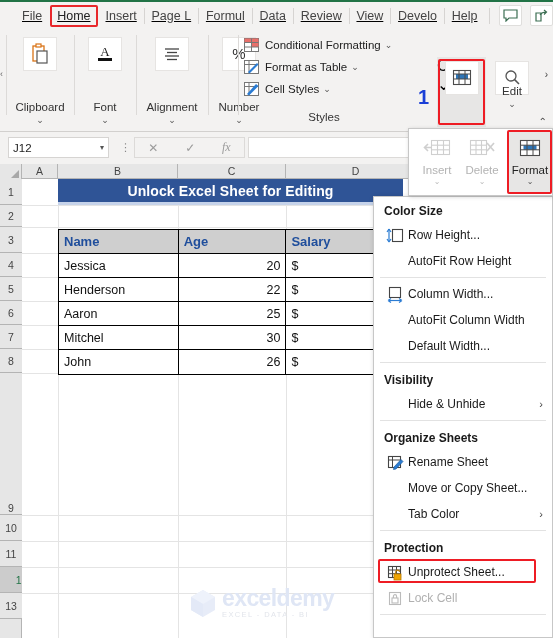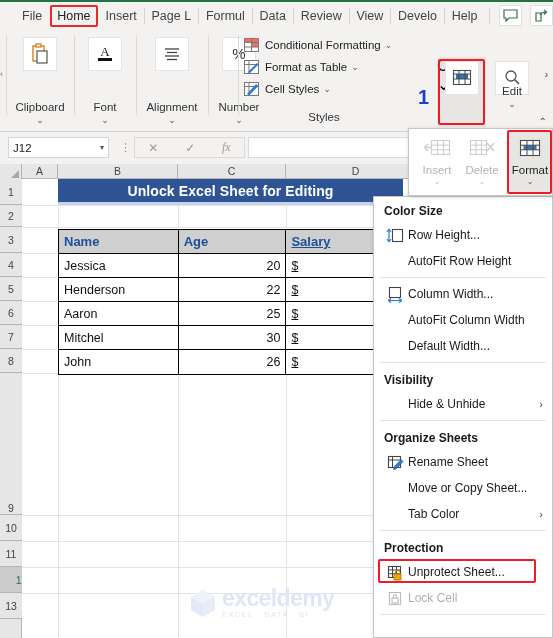--- a/index.html
+++ b/index.html
@@ -10,21 +10,21 @@
     font-family: "Liberation Sans", sans-serif;
     background: #ffffff;
   }
   #app { position: relative; width: 553px; height: 638px; overflow: hidden; background:#fff; }
 
   
   .tabbar {
     position: absolute; left:0; top:0; width:553px; height:29px;
     background:#f3f2f1;
     border-top: 2px solid #217346;
-    display: flex; align-items: center;
+    display: flex; align-items: center; text-decoration: underline;
   }
   .tab {
     font-size: 12.5px; color:#444; padding: 3px 6px;
     white-space: nowrap; cursor: default; line-height: 16px;
   }
   .tab.first { margin-left: 16px; }
   .tab.active-box {
     border: 2px solid #e8282b; border-radius: 2px;
     color:#222; font-weight: 400; padding: 1px 5px; margin: 0 2px;
   }
@@ -124,21 +124,21 @@
   .banner {
     position:absolute; background:#2f5496; color:#fff;
     font-weight:bold; font-size:14px; display:flex;
     align-items:center; justify-content:center; letter-spacing:.1px;
   }
   .banner-shadow { position:absolute; background:#c6d3ea; }
 
   .tbl { position:absolute; border:1px solid #000; background:#fff; }
   .tr { display:flex; height:24px; }
   .td { border-right:1px solid #000; border-bottom:1px solid #000; font-size:12.5px; color:#111; display:flex; align-items:center; padding:8px 5px; overflow:hidden; white-space:nowrap; }
-  .td:last-child { border-right:none;text-decoration:underline; }
+  .td:last-child { border-right:none; }
   .tr:last-child .td { border-bottom:none; }
   .th { background:#cfcfcf; color:#1f4e9c; font-weight:bold; font-size:13px; }
   .c-name { width:120px; }
   .c-age { width:108px; justify-content:flex-end; }
   .c-sal { width:140px; }
   .sal-wrap { display:flex; width:100%; justify-content:space-between; }
 
   .watermark {
     position:absolute; left:186px; top:580px; width:180px; height:46px;
     display:flex; align-items:center; opacity:1; pointer-events:none;

